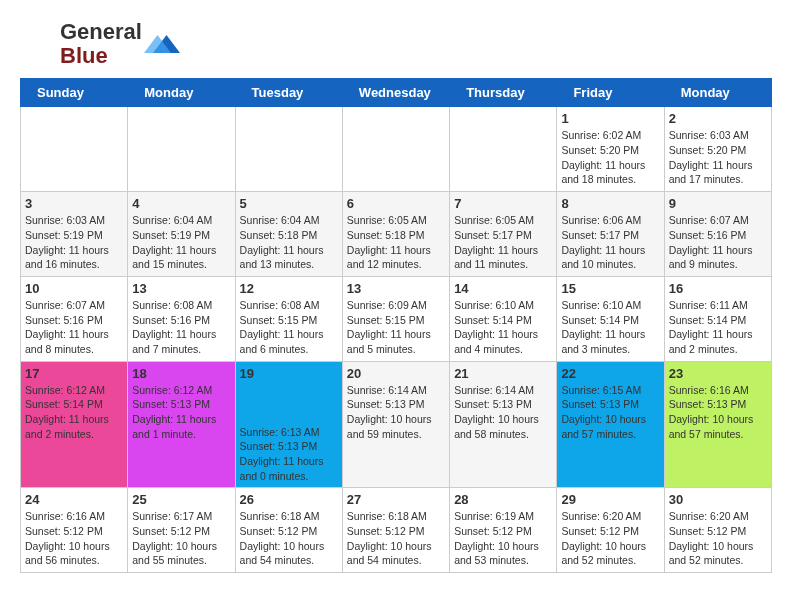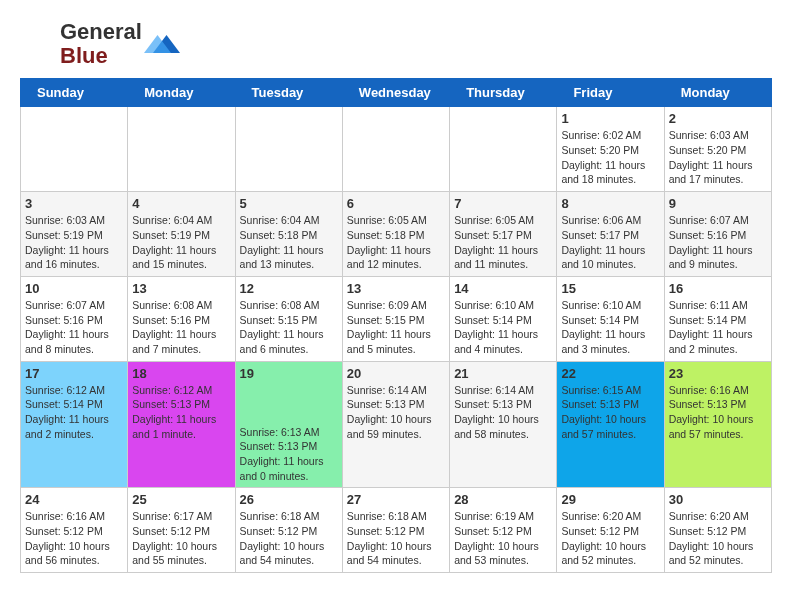--- a/index.html
+++ b/index.html
@@ -212,33 +212,33 @@
 Daylight: 11 hours and 3 minutes.</div>
         </td>
         <td>
           <span class="day-number">16</span>
           <div class="day-info" style="white-space: pre-line;">Sunrise: 6:11 AM
 Sunset: 5:14 PM
 Daylight: 11 hours and 2 minutes.</div>
         </td>
       </tr>
       <tr>
-        <td style="background: #7dd3fc;">
+        <td style="background: #ec4899;">
           <span class="day-number">17</span>
           <div class="day-info" style="white-space: pre-line;">Sunrise: 6:12 AM
 Sunset: 5:14 PM
 Daylight: 11 hours and 2 minutes.</div>
         </td>
         <td style="background: #d946ef;">
           <span class="day-number">18</span>
           <div class="day-info" style="white-space: pre-line;">Sunrise: 6:12 AM
 Sunset: 5:13 PM
 Daylight: 11 hours and 1 minute.</div>
         </td>
-        <td style="background: #86efac;">
+        <td style="background: #0ea5e9;">
           <span class="day-number">19</span>
           <div class="day-info" style="white-space: pre-line; margin-top: 44px;">Sunrise: 6:13 AM
 Sunset: 5:13 PM
 Daylight: 11 hours and 0 minutes.</div>
         </td>
         <td style="background: rgb(245, 245, 245);">
           <span class="day-number">20</span>
           <div class="day-info" style="white-space: pre-line;">Sunrise: 6:14 AM
 Sunset: 5:13 PM
 Daylight: 10 hours and 59 minutes.</div>

